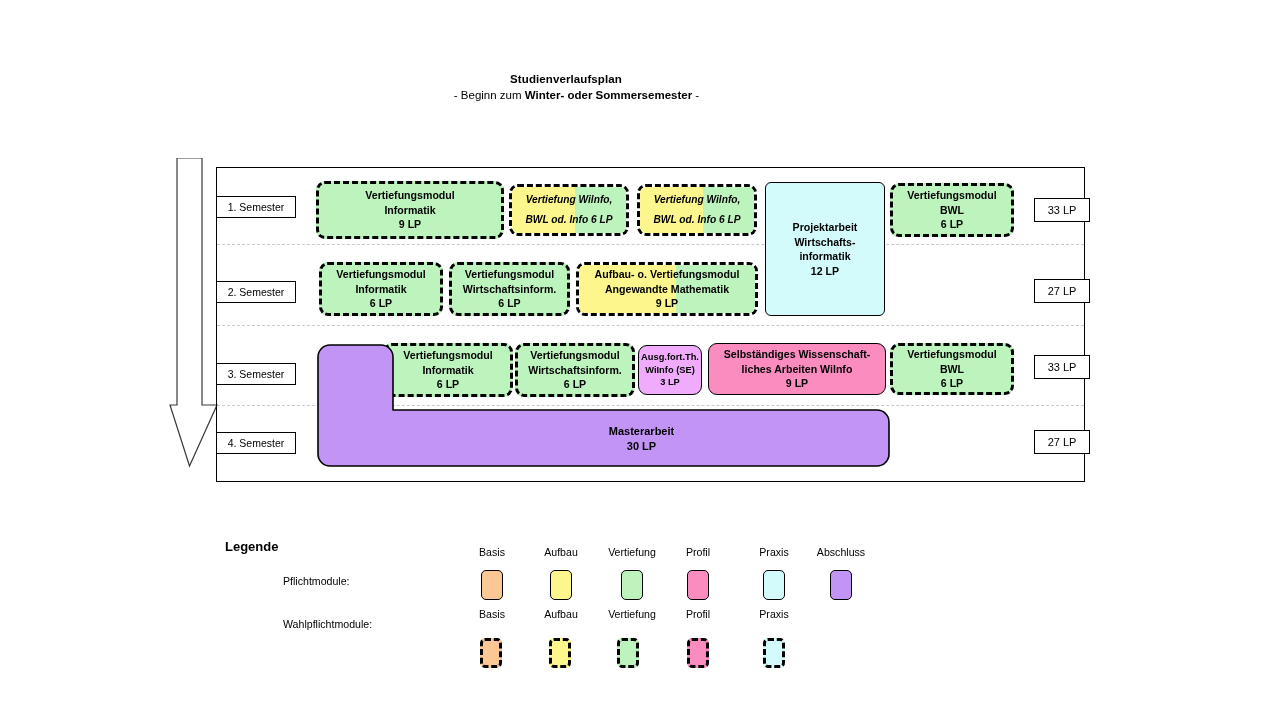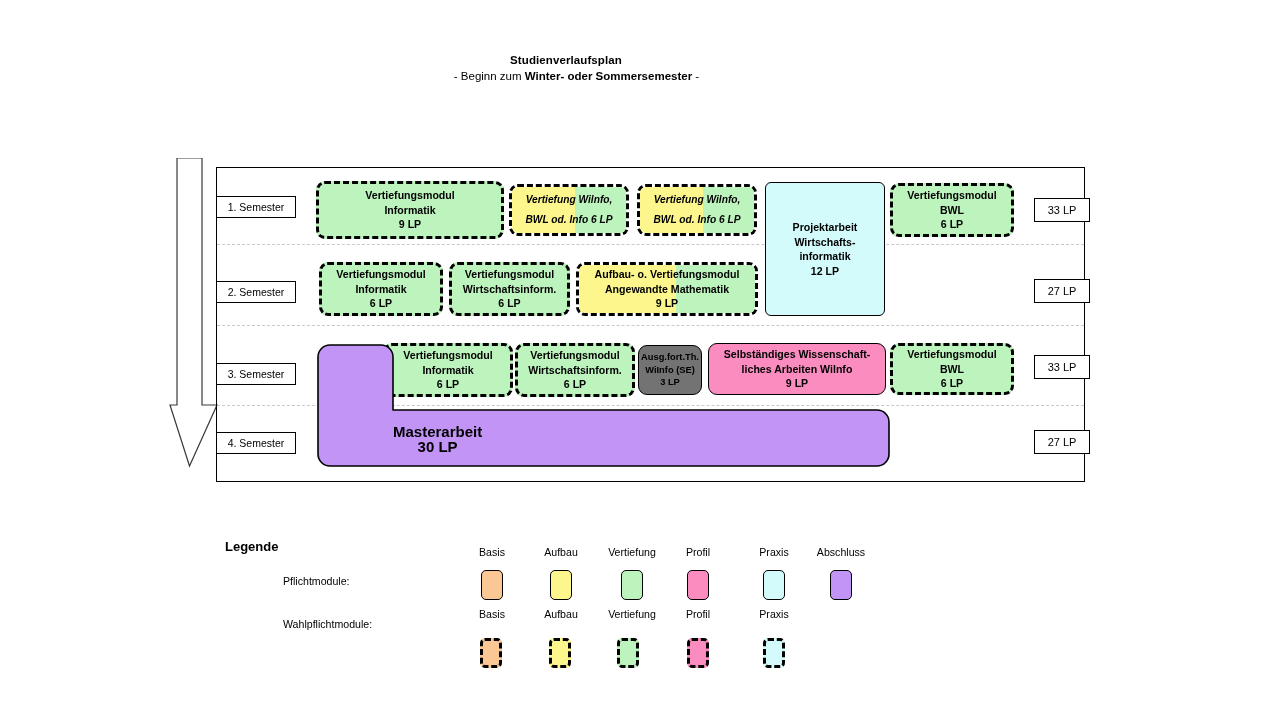--- a/index.html
+++ b/index.html
@@ -5,21 +5,21 @@
   html,body{margin:0;padding:0;}
   body{
     width:1280px;height:720px;background:#ffffff;
     font-family:"Liberation Sans", sans-serif;
     color:#000;position:relative;overflow:hidden;
   }
   #stage{position:absolute;left:0;top:0;width:1280px;height:720px;}
 
   
   .title-block{
-    position:absolute;left:0;top:52px;width:1132px;text-align:center;
+    position:absolute;left:0;top:71px;width:1132px;text-align:center;
     line-height:16px;
   }
   .title-main{font-size:11.5px;font-weight:bold;letter-spacing:.1px;}
   .title-sub{font-size:11.5px;padding-left:21px;}
   .title-sub .b{font-weight:bold;}
 
   
   .frame{
     position:absolute;left:216px;top:167px;width:869px;height:315px;
     border:1.4px solid #000;box-sizing:border-box;background:transparent;
@@ -61,22 +61,22 @@
   .mod .half{position:absolute;top:0;bottom:0;z-index:1;}
 
   .mod.p1{font-size:10.2px;line-height:20px;font-style:italic;}
   .mod.tiny{font-size:9.3px;line-height:12.4px;}
 
   
   .master-wrap{position:absolute;z-index:5;}
   .master-svg{display:block;}
   .master-txt{
     position:absolute;left:0;top:0;width:100%;height:100%;
-    display:flex;align-items:center;
-    text-align:center;font-size:15px;font-weight:bold;line-height:15px;
+    display:flex;align-items:center;justify-content:center;
+    text-align:center;font-size:11px;font-weight:bold;line-height:15px;
     pointer-events:none;
   }
 
   
   .legend-title{position:absolute;left:225px;top:539px;font-size:13px;font-weight:bold;}
   .legend-rowlabel{position:absolute;font-size:10.6px;text-align:left;}
   .legend-colhead{position:absolute;font-size:10.6px;text-align:center;width:70px;}
   .swatch{
     position:absolute;width:22px;height:30px;box-sizing:border-box;border-radius:5px;
   }
@@ -153,21 +153,21 @@
   </div>
 
   <div class="mod dashed" style="left:383px;top:343px;width:130px;height:54px;background:#bdf3bd">
     <span class="lbl">Vertiefungsmodul<br>Informatik<br>6 LP</span>
   </div>
 
   <div class="mod dashed" style="left:515px;top:343px;width:120px;height:54px;background:#bdf3bd">
     <span class="lbl">Vertiefungsmodul<br>Wirtschaftsinform.<br>6 LP</span>
   </div>
 
-  <div class="mod solid tiny" style="left:638px;top:345px;width:64px;height:50px;background:#737373">
+  <div class="mod solid tiny" style="left:638px;top:345px;width:64px;height:50px;background:#f0abfc">
     <span class="lbl">Ausg.fort.Th.<br>WiInfo (SE)<br>3 LP</span>
   </div>
 
   <div class="mod solid" style="left:708px;top:343px;width:178px;height:52px;background:#fb8cc0">
     <span class="lbl">Selbständiges Wissenschaft-<br>liches Arbeiten Wilnfo<br>9 LP</span>
   </div>
 
   <div class="mod dashed" style="left:890px;top:343px;width:124px;height:52px;background:#bdf3bd">
     <span class="lbl">Vertiefungsmodul<br>BWL<br>6 LP</span>
   </div>

